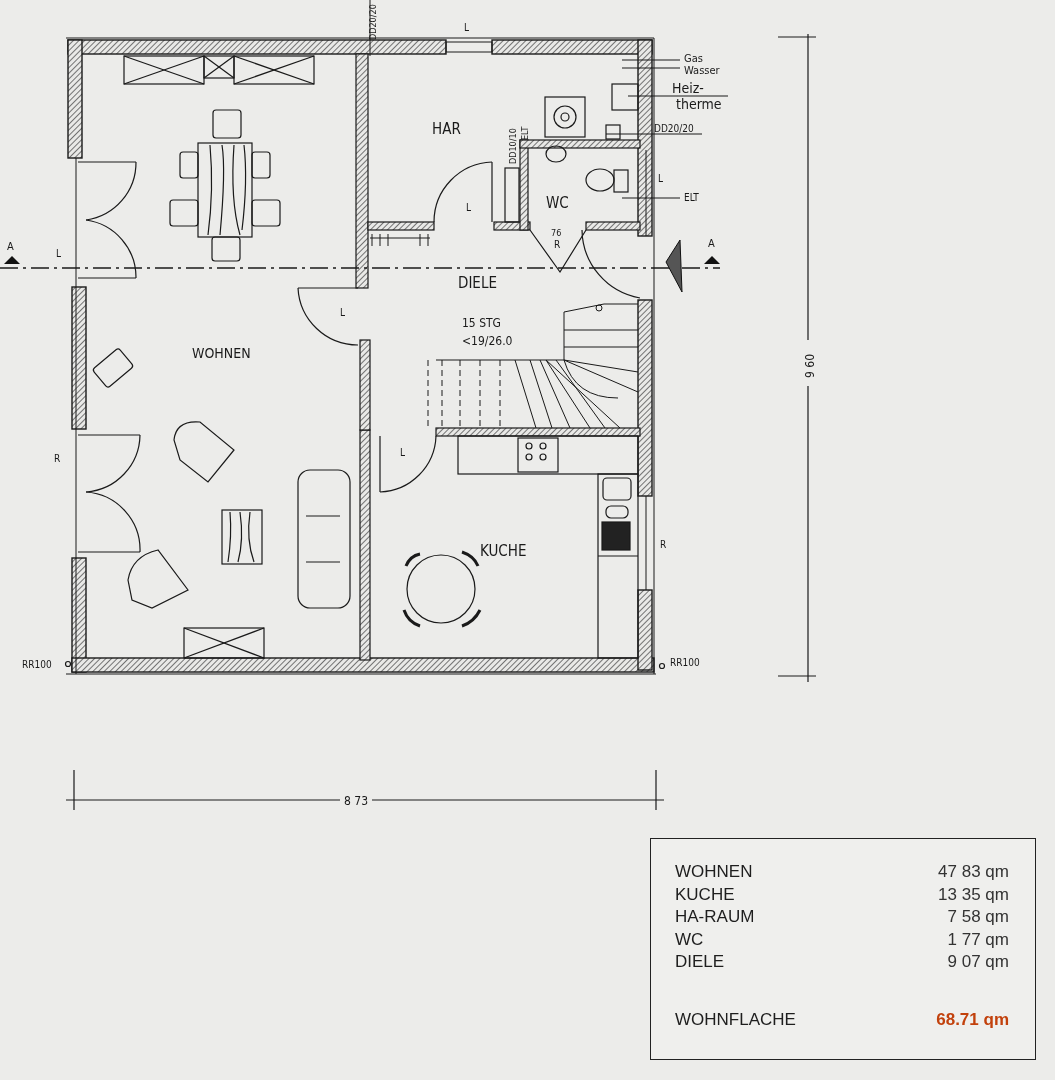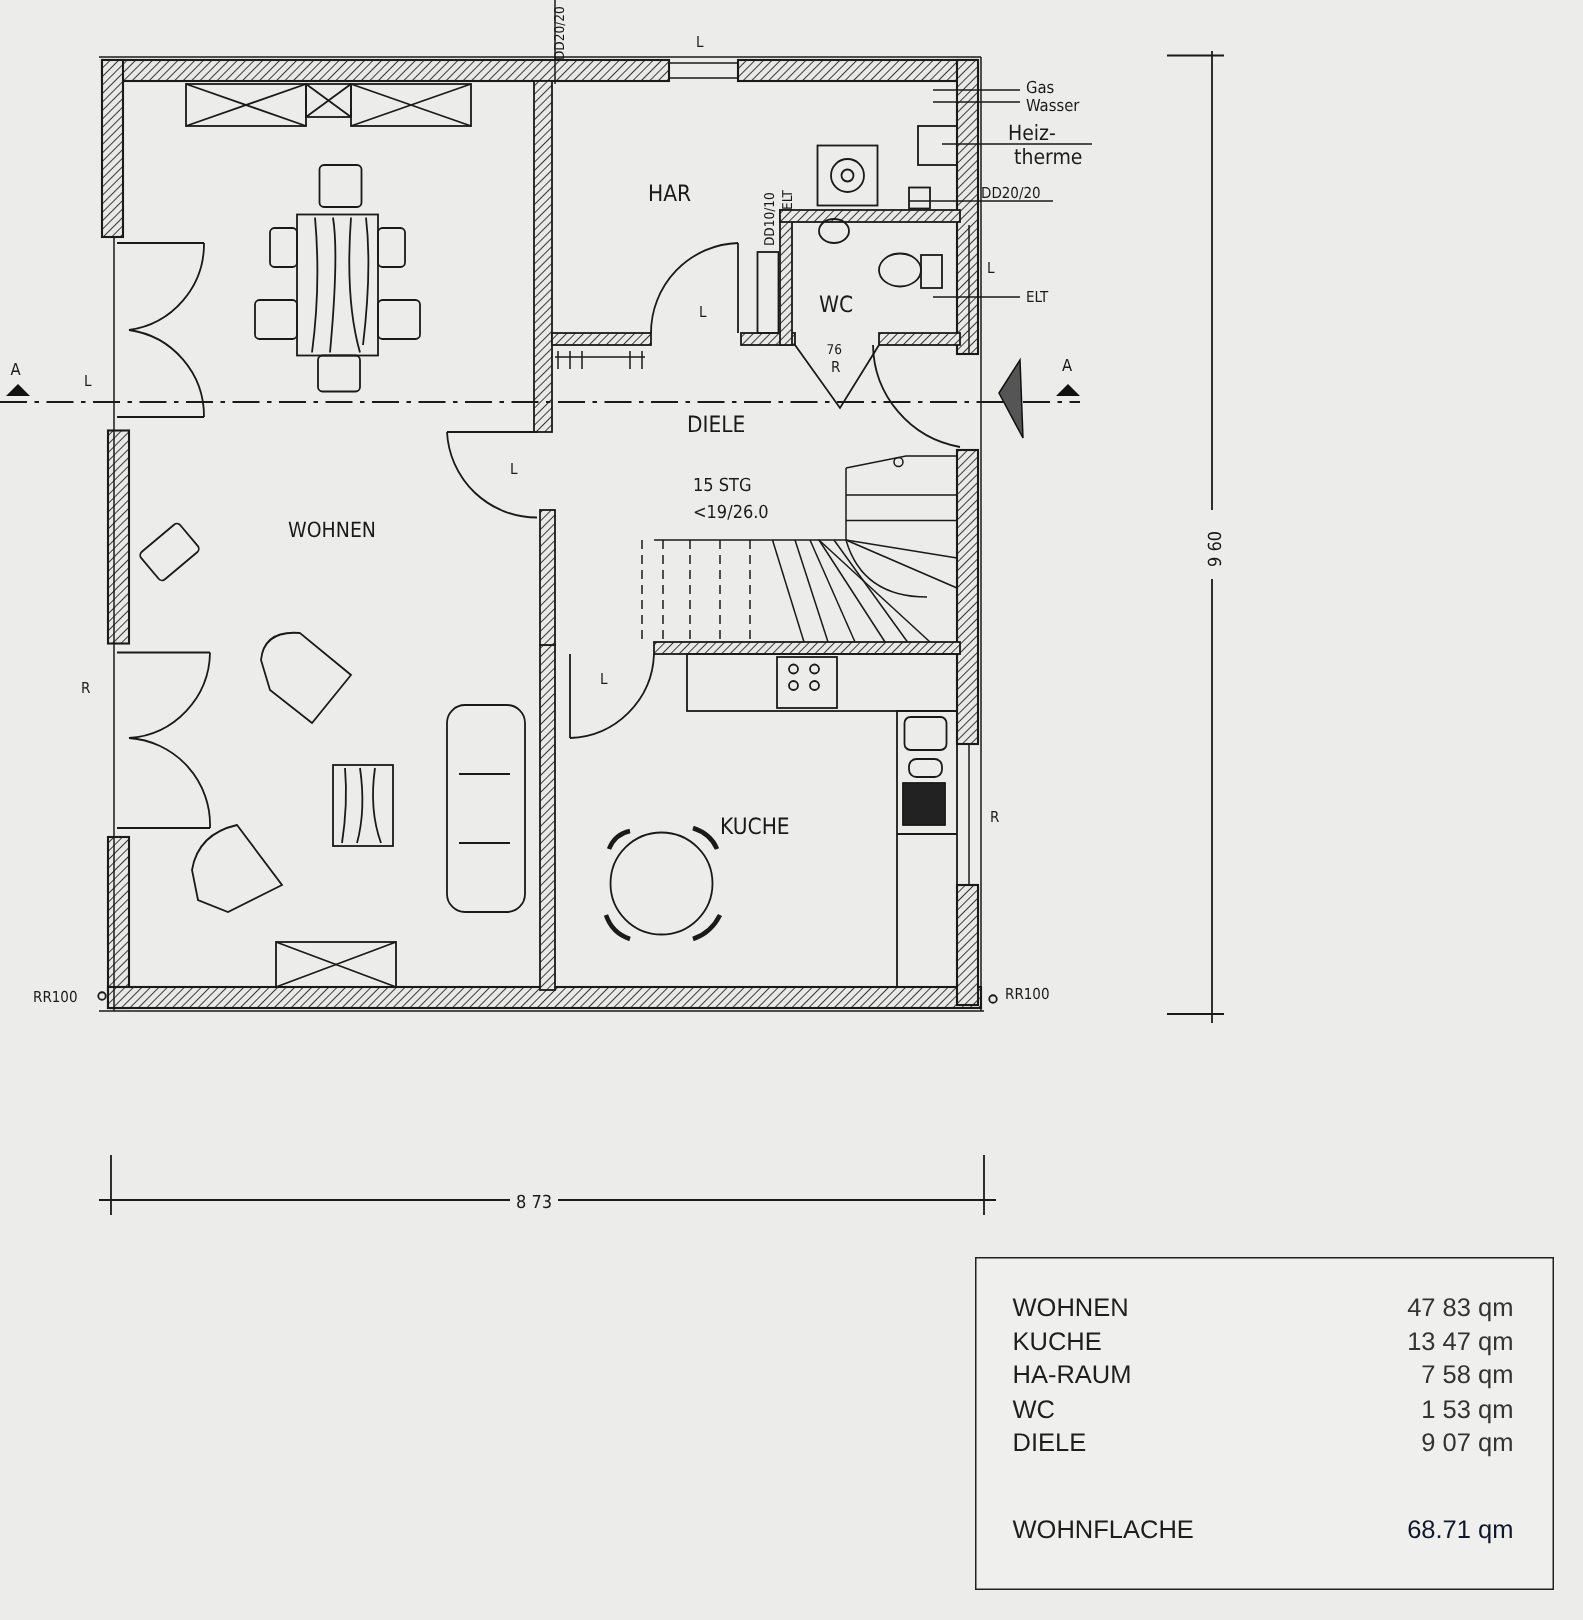--- a/index.html
+++ b/index.html
@@ -13,21 +13,21 @@
   .lbl { font-family: "DejaVu Sans Condensed", "DejaVu Sans", sans-serif; fill: #1a1a1a; }
   .area-box {
     position: absolute; left: 650px; top: 838px; width: 386px; height: 222px;
     border: 1.5px solid #222; box-sizing: border-box; background: #efefed;
     font-family: "Liberation Sans", sans-serif; color: #1e1e1e;
   }
   .area-row { position: absolute; left: 24px; right: 26px; height: 22px; font-size: 17px; line-height: 22px; }
   .area-row .n { position: absolute; left: 0; }
   .area-row .v { position: absolute; right: 0; color: #333; }
   .area-total { font-weight: normal; }
-  .area-total .v { font-weight: normal; color: #0f172a; }
+  .area-total .v { font-weight: bold; color: #c2410c; }
 </style>
 </head>
 <body>
 
 <svg id="plan" width="1055" height="1080" viewBox="0 0 1055 1080">
   <defs>
     <pattern id="hatch" width="4" height="4" patternUnits="userSpaceOnUse" patternTransform="rotate(45)">
       <rect width="4" height="4" fill="#e9e9e7"></rect>
       <line x1="0" y1="0" x2="0" y2="4" stroke="#333" stroke-width="1.3"></line>
     </pattern>
@@ -270,29 +270,29 @@
   </g>
 </svg>
 
 <div class="area-box">
   <div class="area-row" style="top:22px">
     <span class="n">WOHNEN</span>
     <span class="v">47 83 qm</span>
   </div>
   <div class="area-row" style="top:45px">
     <span class="n">KUCHE</span>
-    <span class="v">13 47 qm</span>
+    <span class="v">13 35 qm</span>
   </div>
   <div class="area-row" style="top:67px">
     <span class="n">HA-RAUM</span>
     <span class="v">7 58 qm</span>
   </div>
   <div class="area-row" style="top:90px">
     <span class="n">WC</span>
-    <span class="v">1 53 qm</span>
+    <span class="v">1 77 qm</span>
   </div>
   <div class="area-row" style="top:112px">
     <span class="n">DIELE</span>
     <span class="v">9 07 qm</span>
   </div>
   <div class="area-row area-total" style="top:170px">
     <span class="n">WOHNFLACHE</span>
     <span class="v">68.71 qm</span>
   </div>
 </div>

